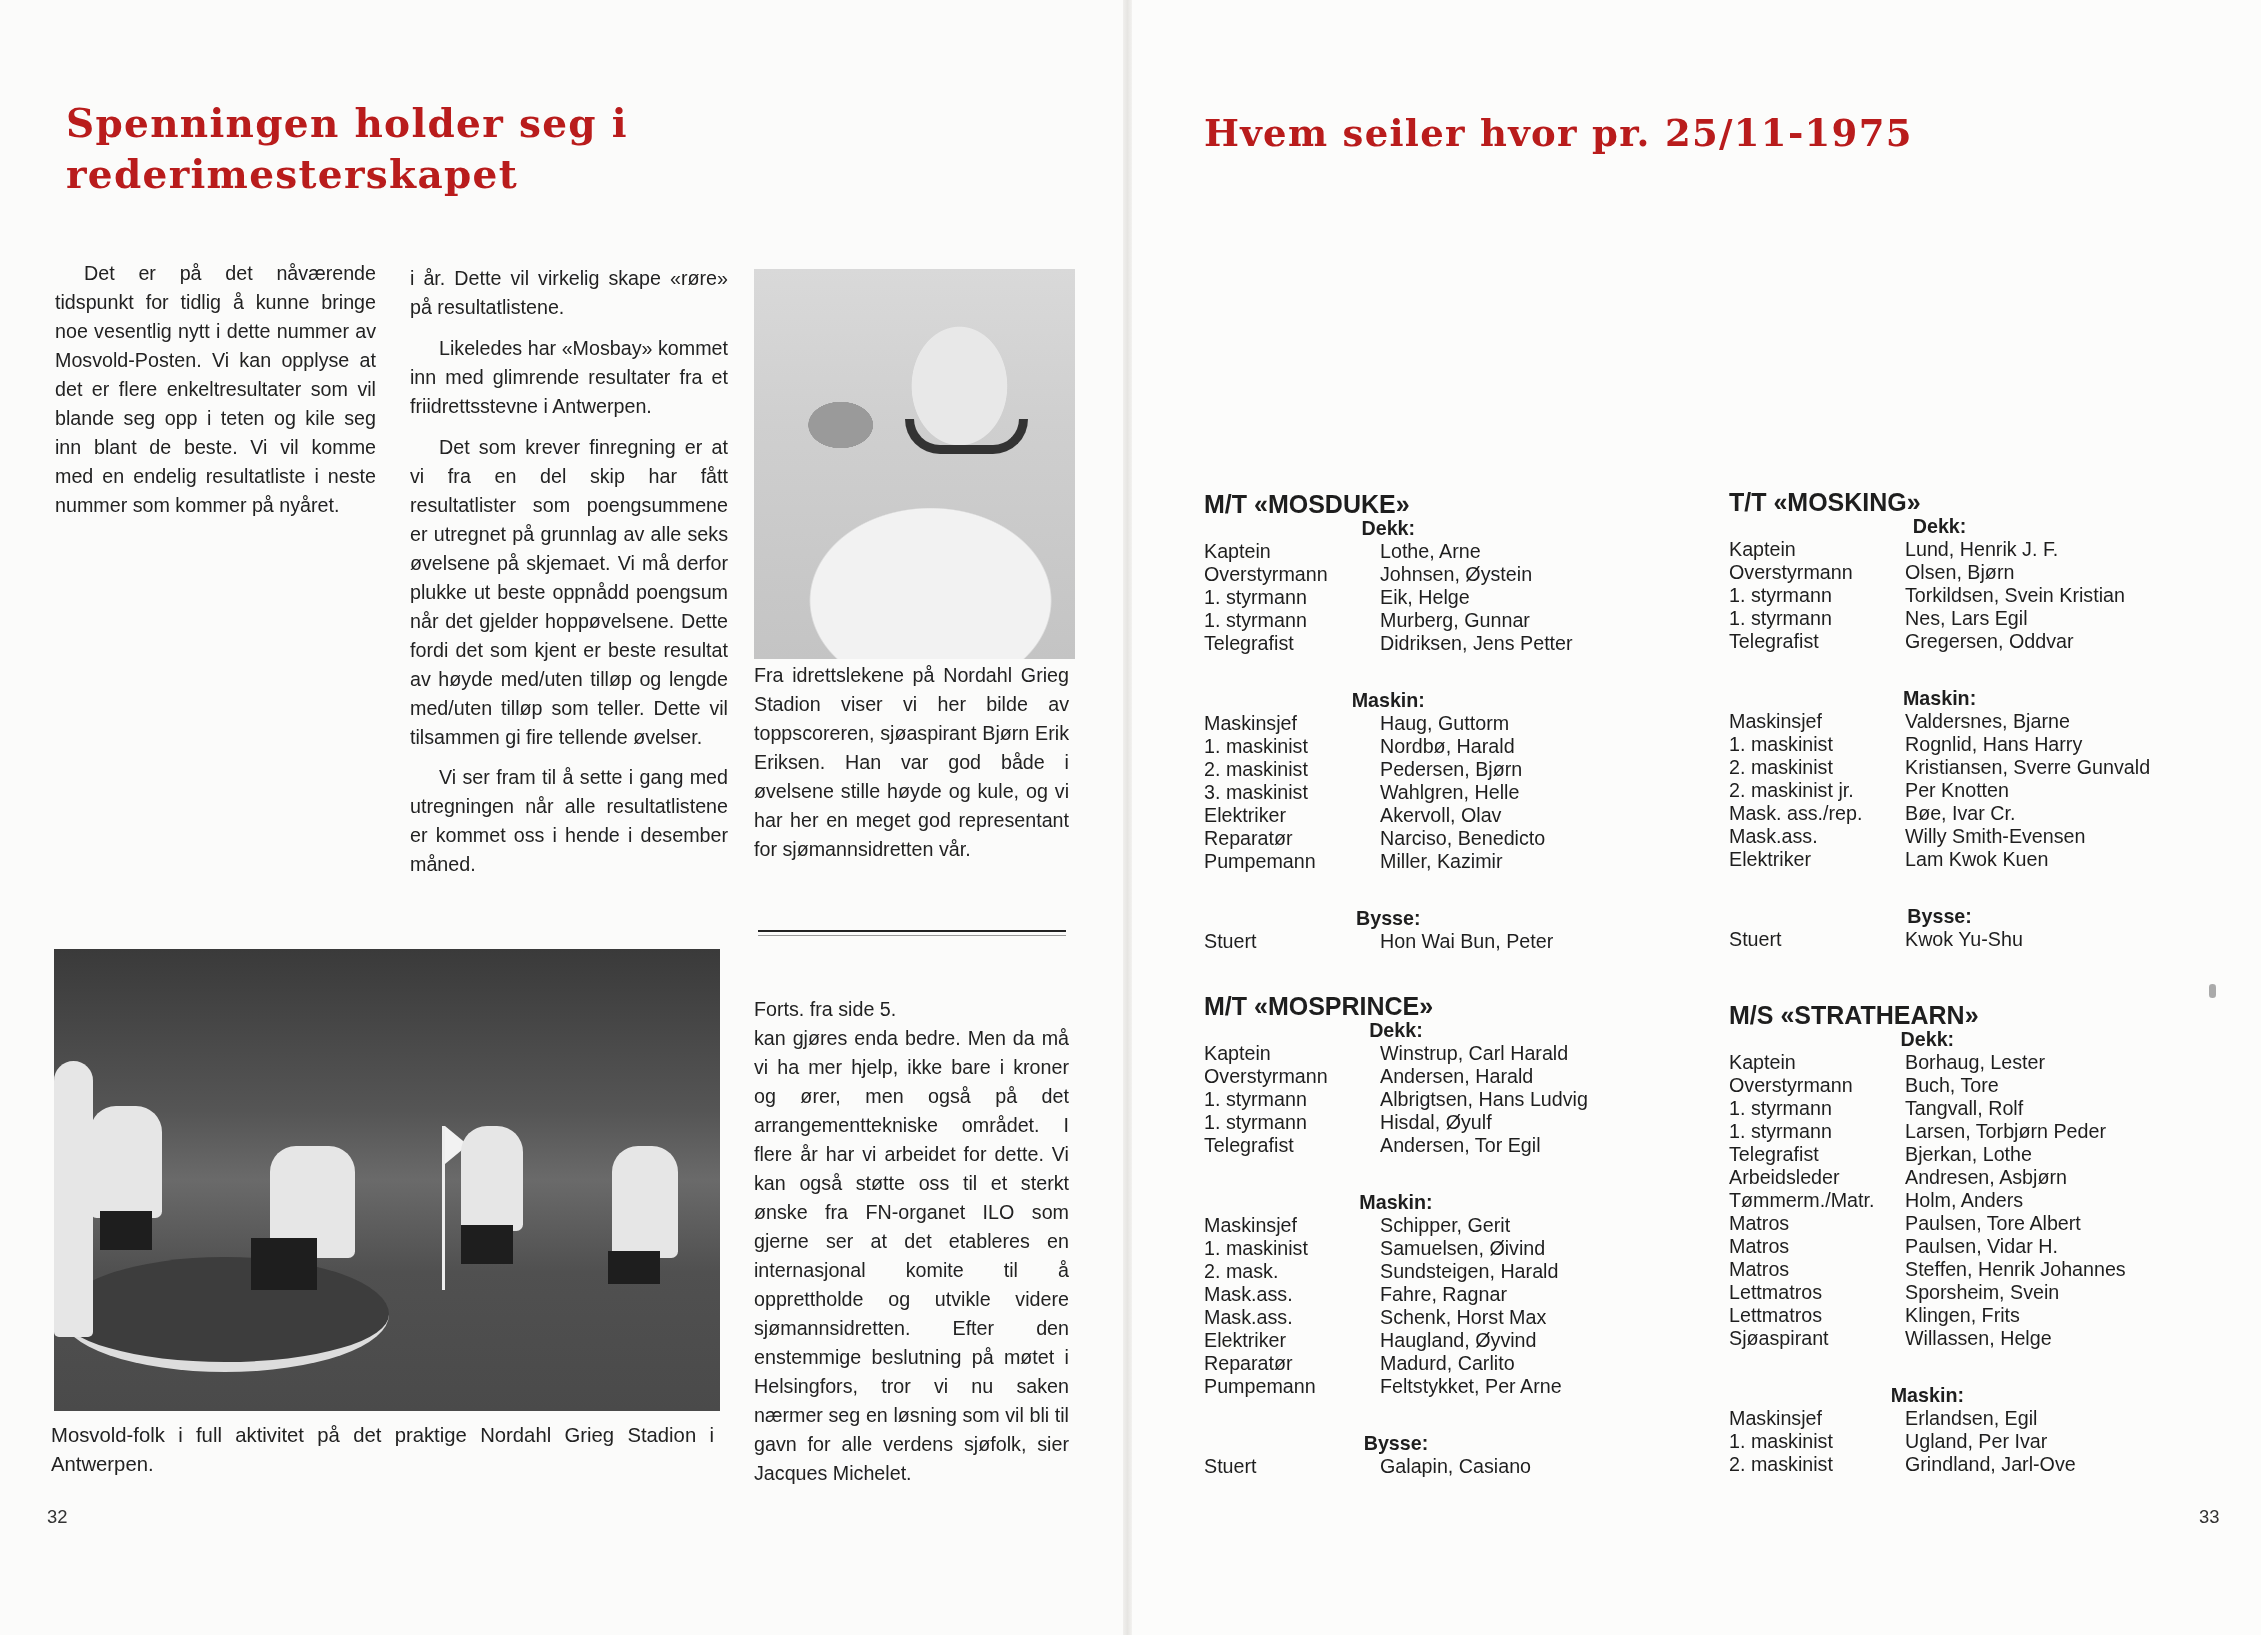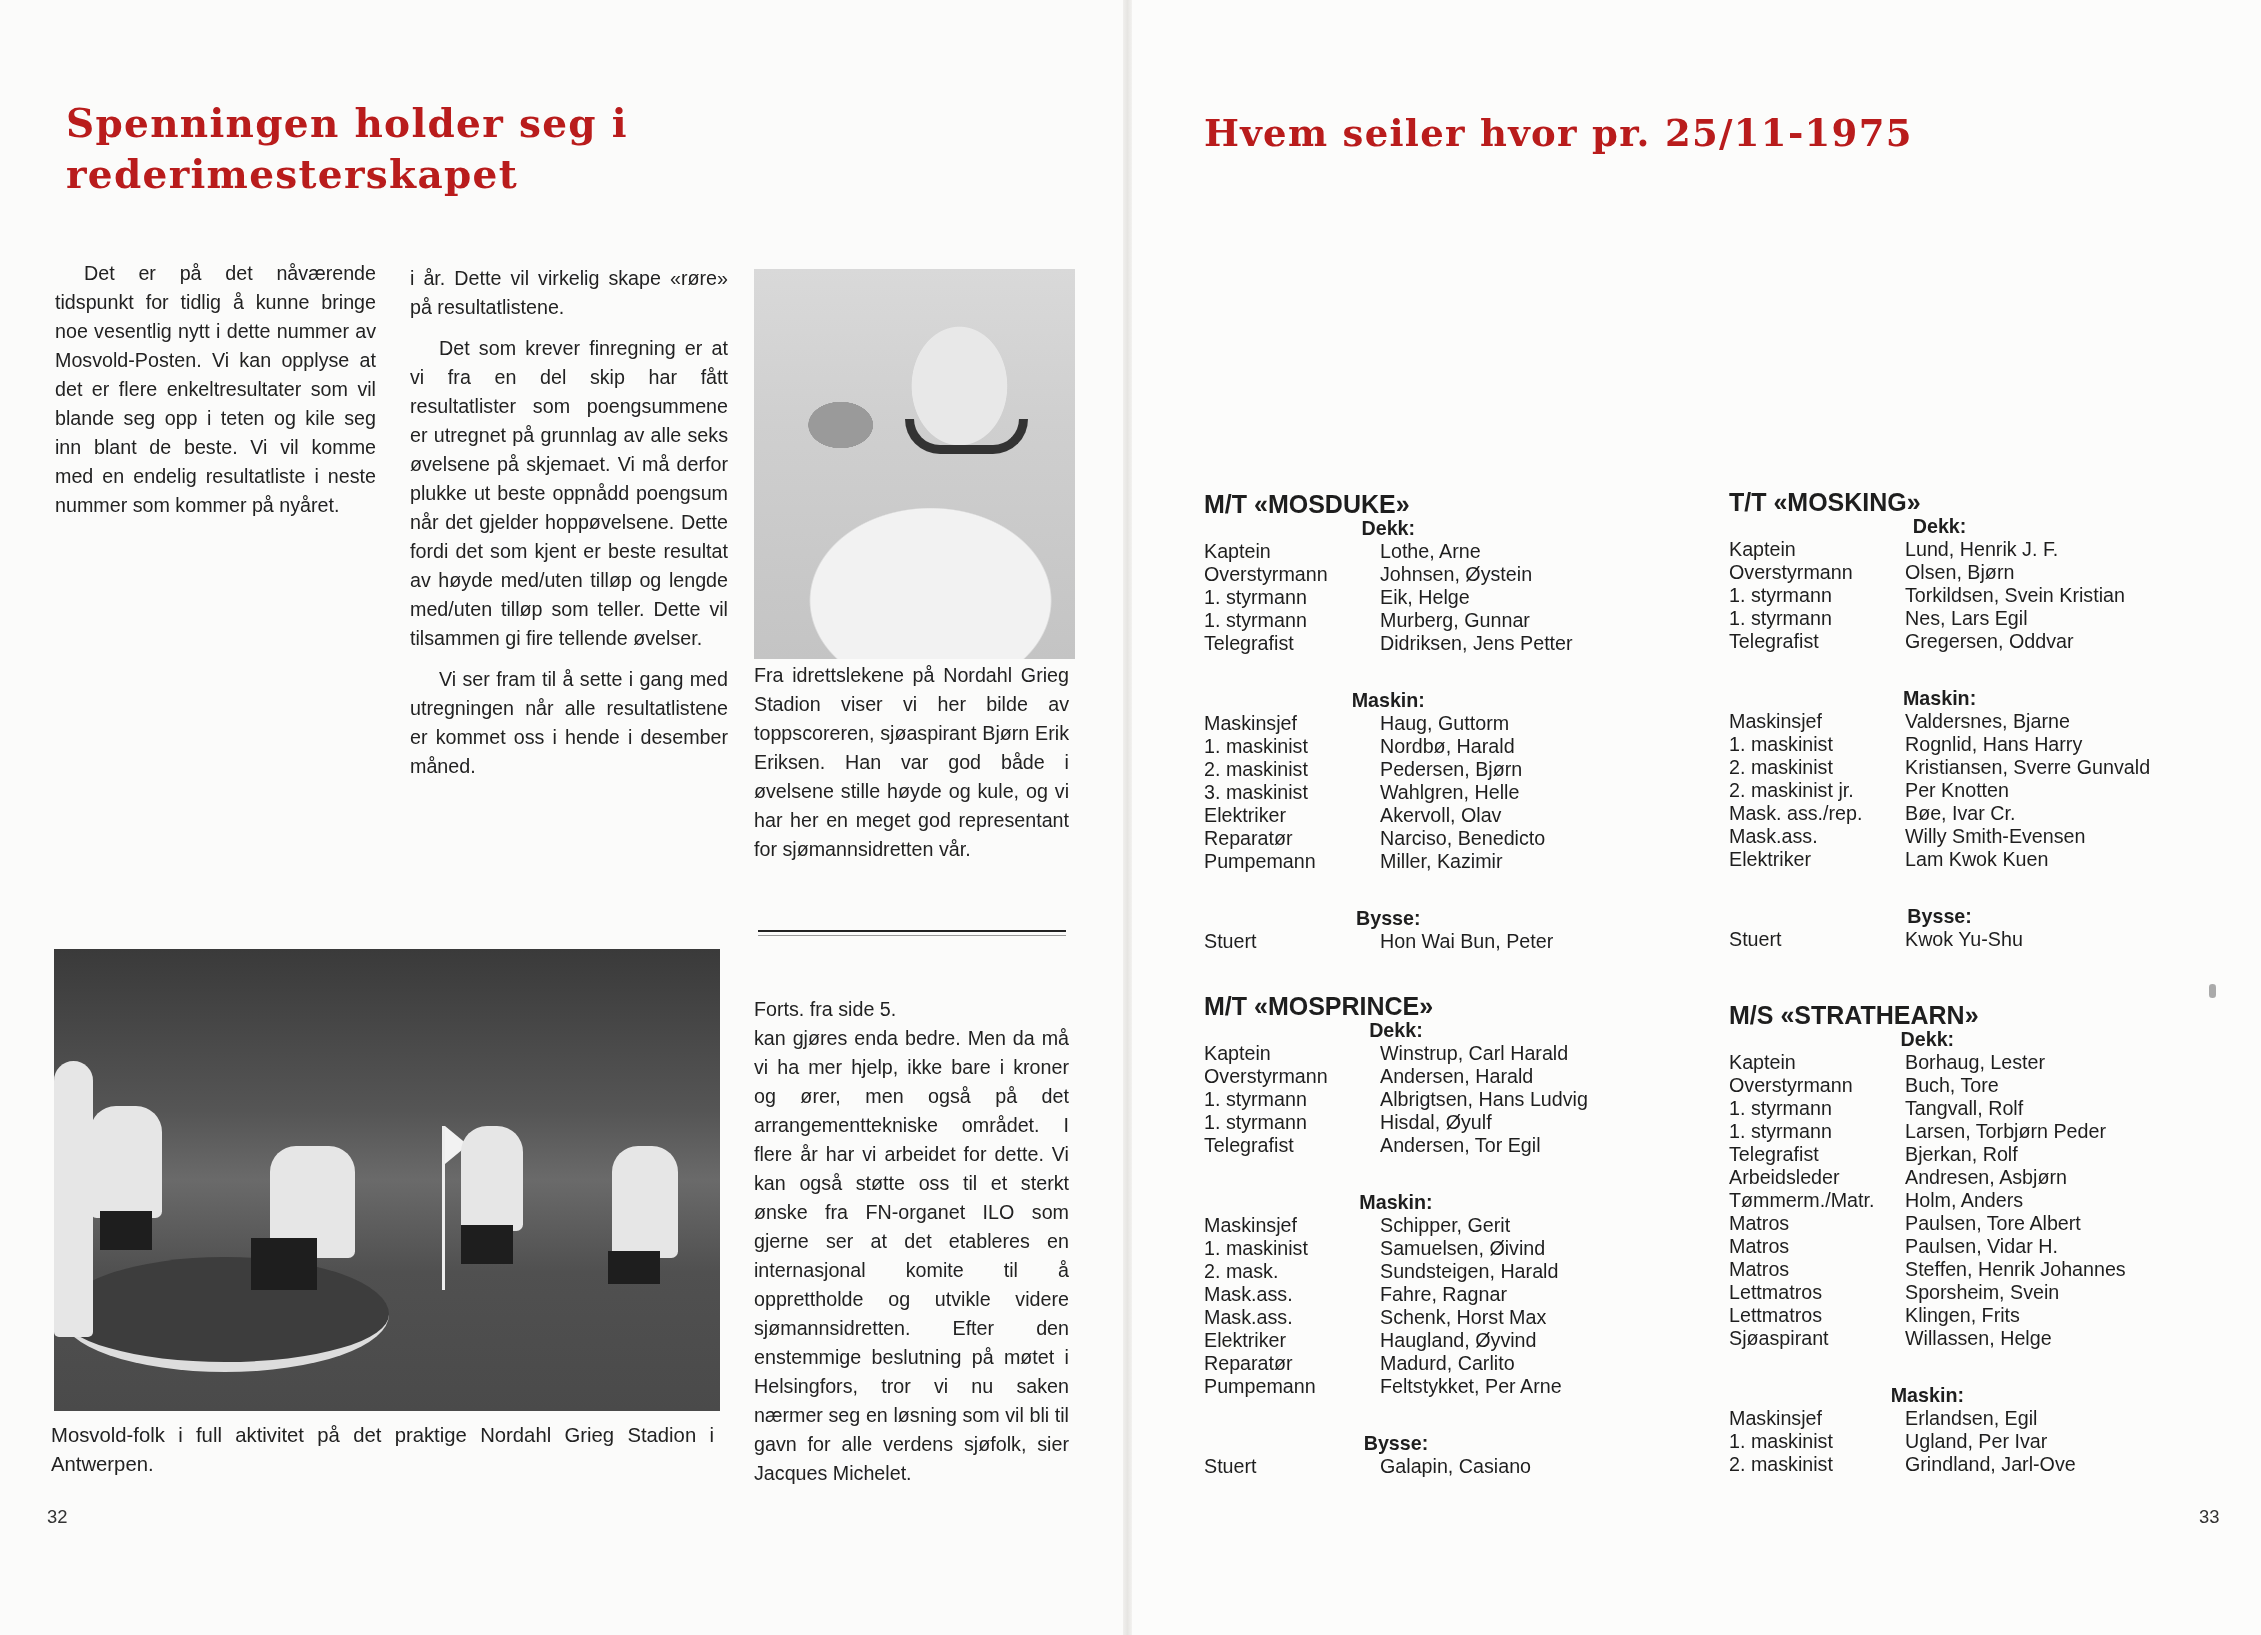--- a/index.html
+++ b/index.html
@@ -85,20 +85,21 @@
 <div class="gutter"></div>
 
 <h1 class="headline headline-left">Spenningen holder seg i rederimesterskapet</h1>
 
 <div class="col col1">
   <p>Det er på det nåværende tidspunkt for tidlig å kunne bringe noe vesentlig nytt i dette nummer av Mosvold-Posten. Vi kan opplyse at det er flere enkeltresultater som vil blande seg opp i teten og kile seg inn blant de beste. Vi vil komme med en endelig resultatliste i neste nummer som kommer på nyåret.</p>
 </div>
 
 <div class="col col2">
   <p class="noindent">i år. Dette vil virkelig skape «røre» på resultatlistene.</p>
+  <p>Likeledes har «Mosbay» kommet inn med glimrende resultater fra et friidrettsstevne i Antwerpen.</p>
   <p>Det som krever finregning er at vi fra en del skip har fått resultatlister som poengsummene er utregnet på grunnlag av alle seks øvelsene på skjemaet. Vi må derfor plukke ut beste oppnådd poengsum når det gjelder hoppøvelsene. Dette fordi det som kjent er beste resultat av høyde med/uten tilløp og lengde med/uten tilløp som teller. Dette vil tilsammen gi fire tellende øvelser.</p>
   <p>Vi ser fram til å sette i gang med utregningen når alle resultatlistene er kommet oss i hende i desember måned.</p>
 </div>
 
 <div class="photo photo-portrait">
   <div class="collar"></div>
 </div>
 
 <div class="col col3">
   <p class="noindent">Fra idrettslekene på Nordahl Grieg Stadion viser vi her bilde av toppscoreren, sjøaspirant Bjørn Erik Eriksen. Han var god både i øvelsene stille høyde og kule, og vi har her en meget god representant for sjømannsidretten vår.</p>
@@ -341,21 +342,21 @@
       <div class="row">
         <span class="role">1. styrmann</span>
         <span class="name">Tangvall, Rolf</span>
       </div>
       <div class="row">
         <span class="role">1. styrmann</span>
         <span class="name">Larsen, Torbjørn Peder</span>
       </div>
       <div class="row">
         <span class="role">Telegrafist</span>
-        <span class="name">Bjerkan, Rolf</span>
+        <span class="name">Bjerkan, Lothe</span>
       </div>
       <div class="row">
         <span class="role">Arbeidsleder</span>
         <span class="name">Andresen, Asbjørn</span>
       </div>
       <div class="row">
         <span class="role">Tømmerm./Matr.</span>
         <span class="name">Holm, Anders</span>
       </div>
       <div class="row">

